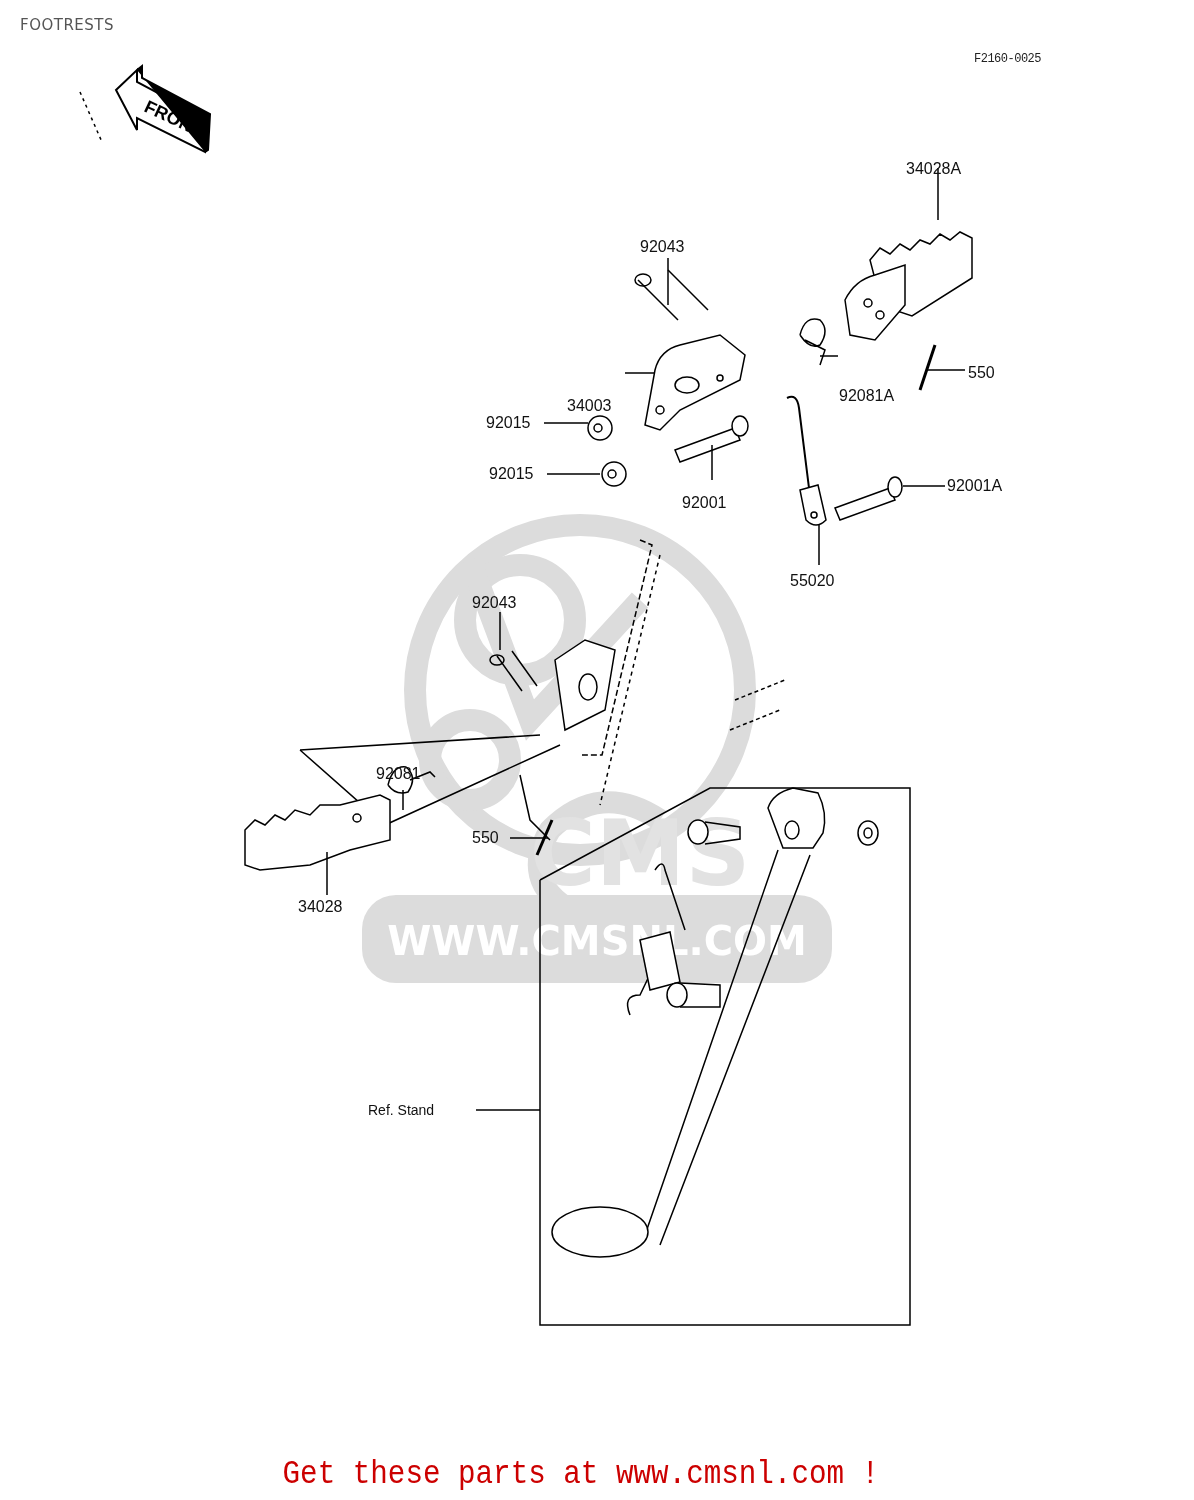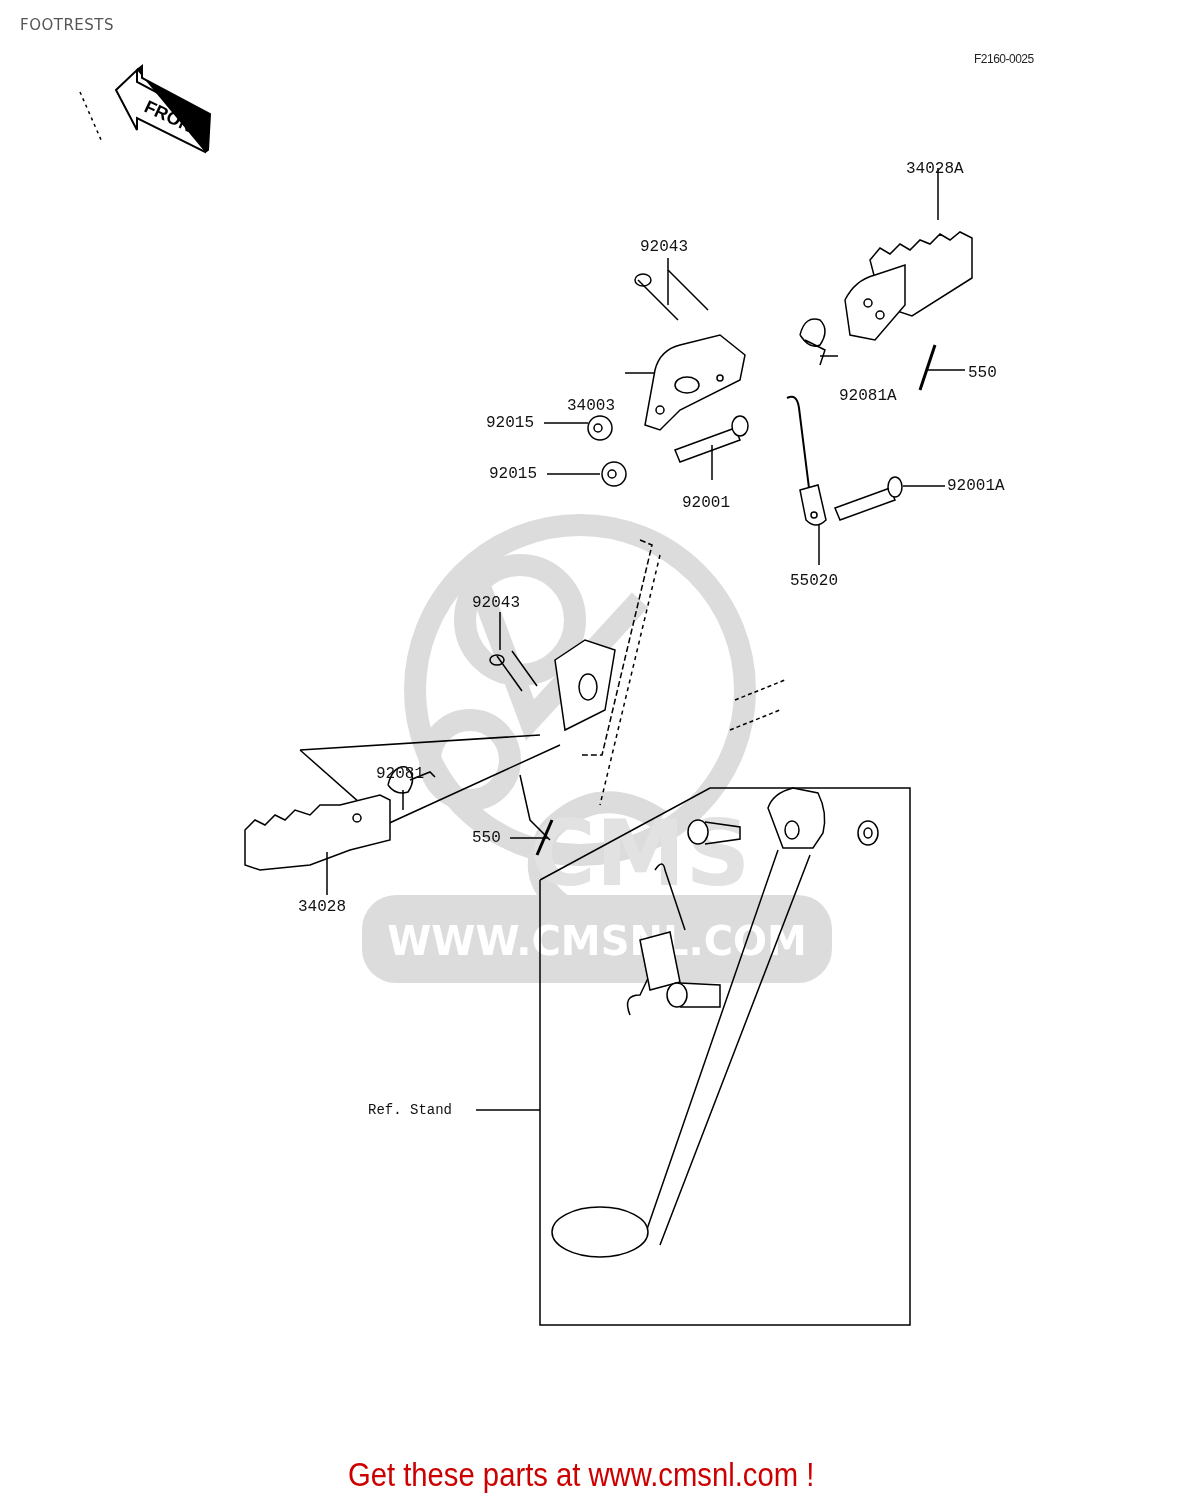--- a/index.html
+++ b/index.html
@@ -1,21 +1,21 @@
 <!DOCTYPE html>
 <html><head>
 <meta charset="utf-8">
 <style>
   html, body { margin:0; padding:0; background:#ffffff; }
   body { width:1194px; height:1500px; position:relative; overflow:hidden; font-family:"DejaVu Sans", sans-serif; }
   .page-title { position:absolute; left:20px; top:16px; font-size:15px; color:#555; letter-spacing:0.5px; font-family:"DejaVu Sans", sans-serif; }
-  .fig-code { position:absolute; left:974px; top:52px; font-size:12px; color:#222; font-family:Liberation Sans, sans-serif; letter-spacing:-0.5px; }
+  .fig-code { position:absolute; left:974px; top:52px; font-size:12px; color:#222; font-family:Liberation Mono, monospace; letter-spacing:-0.5px; }
   .diagram { position:absolute; left:0; top:0; width:1194px; height:1500px; }
-  .lbl { position:absolute; font-family:Liberation Mono, monospace; font-size:16px; color:#111; white-space:nowrap; line-height:18px; }
-  .footer-cta { position:absolute; left:0; width:1162px; top:1455px; text-align:center; color:#cc0000; font-size:34px; font-family:Liberation Sans, sans-serif; font-stretch:condensed; }
+  .lbl { position:absolute; font-family:Liberation Sans, sans-serif; font-size:16px; color:#111; white-space:nowrap; line-height:18px; }
+  .footer-cta { position:absolute; left:0; width:1162px; top:1455px; text-align:center; color:#cc0000; font-size:34px; font-family:Liberation Mono, monospace; font-stretch:condensed; }
   .footer-cta span { display:inline-block; transform:scaleX(0.86); transform-origin:center; }
   .watermark-text { font-family:"DejaVu Sans", sans-serif; font-weight:bold; }
 </style>
 </head>
 <body>
 
 <div class="page-title">FOOTRESTS</div>
 <div class="fig-code">F2160-0025</div>
 
 <svg class="diagram" viewBox="0 0 1194 1500" xmlns="http://www.w3.org/2000/svg">

